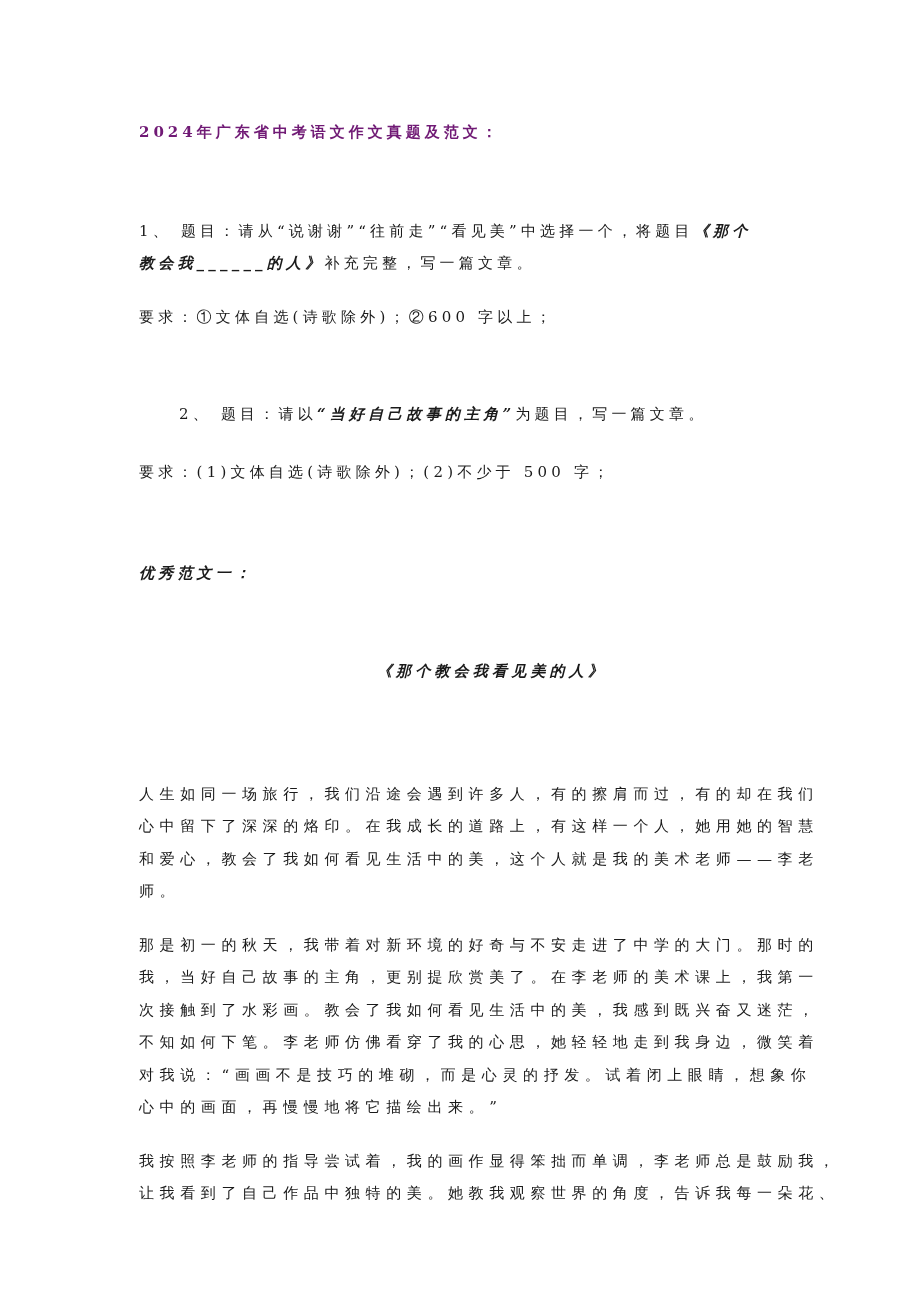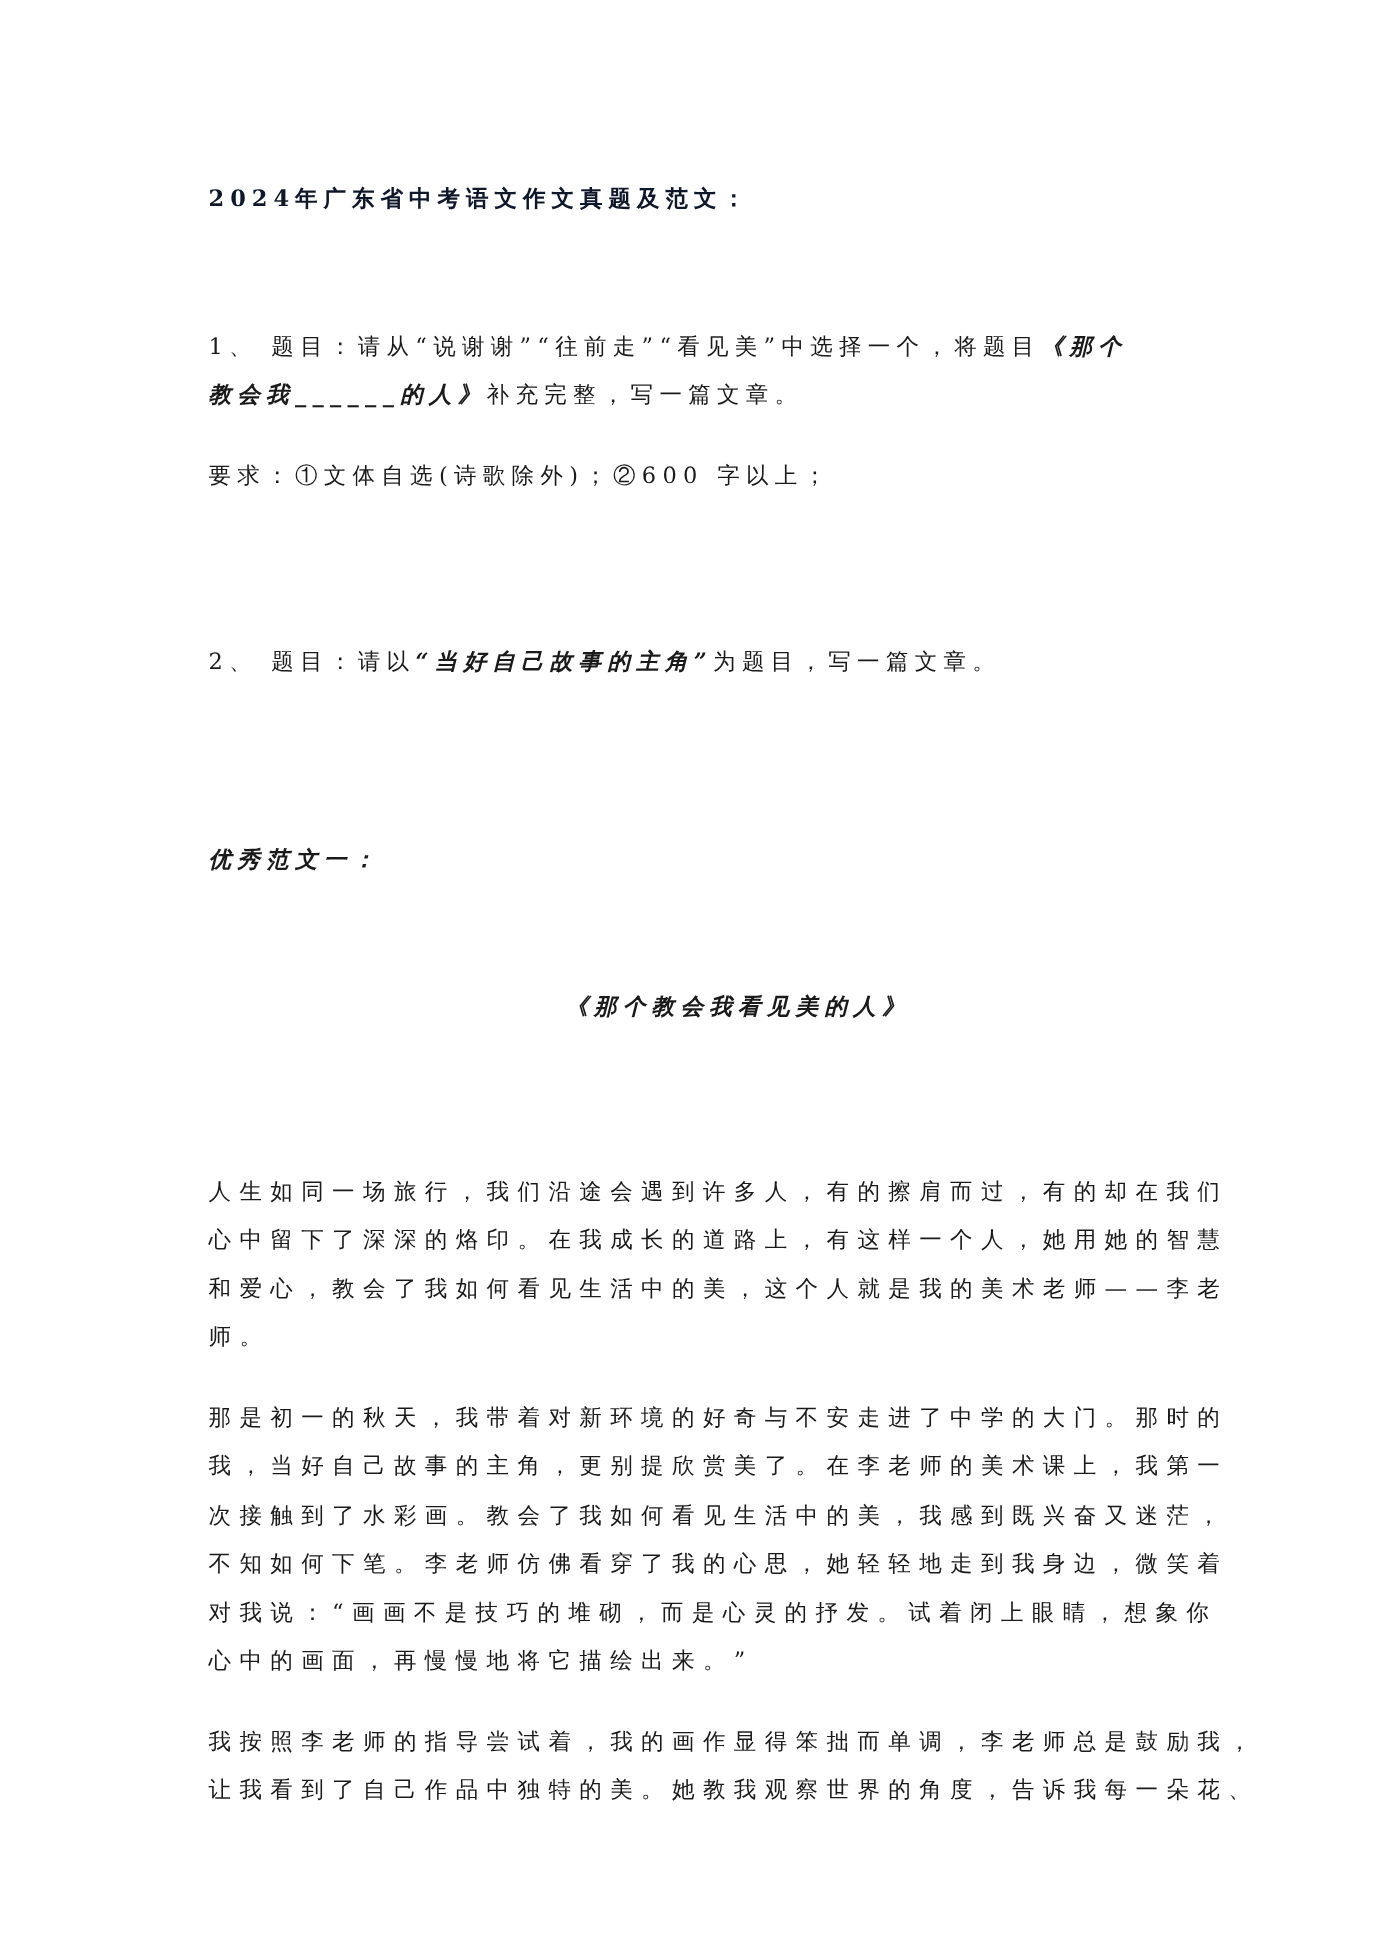--- a/index.html
+++ b/index.html
@@ -1,36 +1,37 @@
 <!DOCTYPE html>
 <html><head>
   <meta charset="utf-8">
   <style>
     html, body { margin: 0; padding: 0; background: #ffffff; }
     body { width: 920px; height: 1302px; position: relative; overflow: hidden;
            font-family: "DejaVu Serif", "Liberation Serif", serif; color: #1a1a1a; }
     .page { position: absolute; left: 0; top: 0; width: 920px; height: 1302px; }
     .line { position: absolute; left: 139px; font-size: 15px; letter-spacing: 4.2px; white-space: nowrap; line-height: 20px; }
-    .title { color: #0f172a; font-weight: bold; letter-spacing: 4px; }
+    .title { color: #701a75; font-weight: bold; letter-spacing: 4px; }
     .bold { font-weight: bold; font-style: italic; }
     .center { left: 0; width: 920px; text-align: center; margin-left: 32px; }
     .body-line { letter-spacing: 5.6px; margin-top: 23px; }
   </style>
 </head>
 <body>
 
 <div class="page">
 
   <div class="line title" style="top:122px;">2024年广东省中考语文作文真题及范文：</div>
 
   <div class="line" style="top:221px;"><span>1、 题目：请从“说谢谢”“往前走”“看见美”中选择一个，将题目</span><span class="bold">《那个</span></div>
   <div class="line" style="top:253px;"><span class="bold">教会我______的人》</span><span>补充完整，写一篇文章。</span></div>
   <div class="line" style="top:307px;">要求：①文体自选(诗歌除外)；②600 字以上；</div>
 
-  <div class="line" style="top:431px;"><span>2、 题目：请以</span><span class="bold">“当好自己故事的主角”</span><span>为题目，写一篇文章。</span></div>
+  <div class="line" style="top:404px;margin-left:40px;"><span>2、 题目：请以</span><span class="bold">“当好自己故事的主角”</span><span>为题目，写一篇文章。</span></div>
+  <div class="line" style="top:462px;">要求：(1)文体自选(诗歌除外)；(2)不少于 500 字；</div>
 
   <div class="line bold" style="top:563px;">优秀范文一：</div>
 
   <div class="line bold center" style="top:661px;">《那个教会我看见美的人》</div>
 
   <div>
     <div class="line body-line" style="top:761px;">人生如同一场旅行，我们沿途会遇到许多人，有的擦肩而过，有的却在我们</div>
     <div class="line body-line" style="top:793px;">心中留下了深深的烙印。在我成长的道路上，有这样一个人，她用她的智慧</div>
     <div class="line body-line" style="top:826px;">和爱心，教会了我如何看见生活中的美，这个人就是我的美术老师——李老</div>
     <div class="line body-line" style="top:858px;">师。</div>

